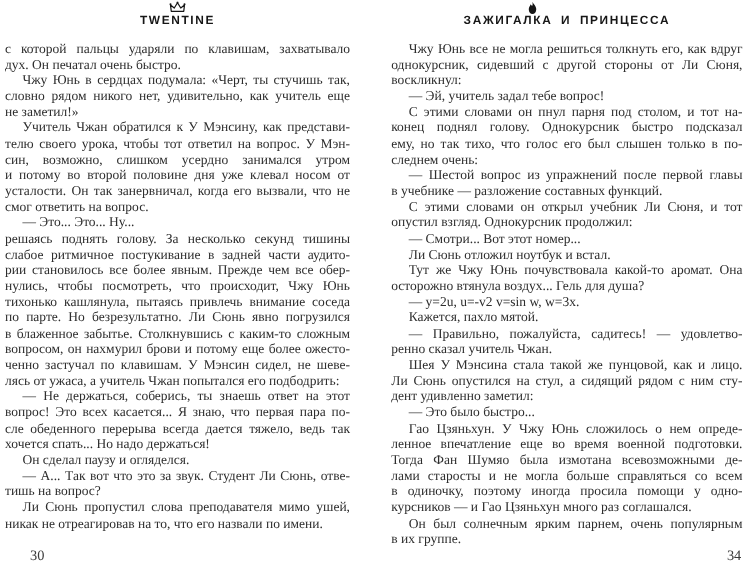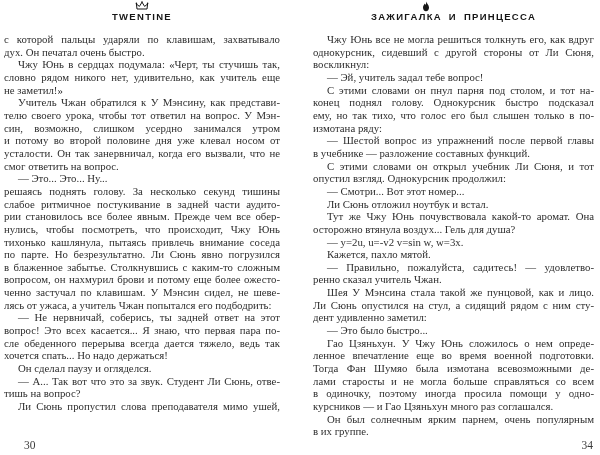--- a/index.html
+++ b/index.html
@@ -78,28 +78,29 @@
         <div class="line j">решаясь поднять голову. За несколько секунд тишины</div>
         <div class="line j">слабое ритмичное постукивание в задней части аудито-</div>
         <div class="line j">рии становилось все более явным. Прежде чем все обер-</div>
         <div class="line j">нулись, чтобы посмотреть, что происходит, Чжу Юнь</div>
         <div class="line j">тихонько кашлянула, пытаясь привлечь внимание соседа</div>
         <div class="line j">по парте. Но безрезультатно. Ли Сюнь явно погрузился</div>
         <div class="line j">в блаженное забытье. Столкнувшись с каким-то сложным</div>
         <div class="line j">вопросом, он нахмурил брови и потому еще более ожесто-</div>
         <div class="line j">ченно застучал по клавишам. У Мэнсин сидел, не шеве-</div>
         <div class="line">лясь от ужаса, а учитель Чжан попытался его подбодрить:</div>
-        <div class="line j ind">— Не нервничай, соберись, ты задней ответ на этот</div>
+        <div class="line j ind">— Не держаться, соберись, ты знаешь ответ на этот</div>
         <div class="line j">вопрос! Это всех касается... Я знаю, что первая пара по-</div>
         <div class="line j">сле обеденного перерыва всегда дается тяжело, ведь так</div>
         <div class="line">хочется спать... Но надо держаться!</div>
         <div class="line ind">Он сделал паузу и огляделся.</div>
         <div class="line j ind">— А... Так вот что это за звук. Студент Ли Сюнь, отве-</div>
         <div class="line">тишь на вопрос?</div>
         <div class="line j ind">Ли Сюнь пропустил слова преподавателя мимо ушей,</div>
+        <div class="line">никак не отреагировав на то, что его назвали по имени.</div>
       </div>
     <div class="page-num">30</div>
   </div>
 
   <div class="page page-right">
     <div class="page-header">
       <span class="header-icon">
         <svg width="8" height="11" viewBox="0 0 8 11">
           <path d="M4 0.4 C4.6 2.2 7 3.6 7 6.4 C7 8.8 5.7 10.2 4 10.2 C2.3 10.2 1 8.8 1 6.4 C1 4.6 2.2 3.6 2.6 2.4 C3 3.2 3.4 3.6 3.8 3.6 C4.2 3.2 4.1 1.6 4 0.4 Z" fill="#161616"></path>
         </svg>
@@ -107,21 +108,21 @@
       <div class="header-title">ЗАЖИГАЛКА И ПРИНЦЕССА</div>
     </div>
     <div class="lines">
         <div class="line j ind">Чжу Юнь все не могла решиться толкнуть его, как вдруг</div>
         <div class="line j">однокурсник, сидевший с другой стороны от Ли Сюня,</div>
         <div class="line">воскликнул:</div>
         <div class="line ind">— Эй, учитель задал тебе вопрос!</div>
         <div class="line j ind">С этими словами он пнул парня под столом, и тот на-</div>
         <div class="line j">конец поднял голову. Однокурсник быстро подсказал</div>
         <div class="line j">ему, но так тихо, что голос его был слышен только в по-</div>
-        <div class="line">измотана ряду:</div>
+        <div class="line">следнем очень:</div>
         <div class="line j ind">— Шестой вопрос из упражнений после первой главы</div>
         <div class="line">в учебнике — разложение составных функций.</div>
         <div class="line j ind">С этими словами он открыл учебник Ли Сюня, и тот</div>
         <div class="line">опустил взгляд. Однокурсник продолжил:</div>
         <div class="line ind">— Смотри... Вот этот номер...</div>
         <div class="line ind">Ли Сюнь отложил ноутбук и встал.</div>
         <div class="line j ind">Тут же Чжу Юнь почувствовала какой-то аромат. Она</div>
         <div class="line">осторожно втянула воздух... Гель для душа?</div>
         <div class="line ind">— y=2u, u=-v2 v=sin w, w=3x.</div>
         <div class="line ind">Кажется, пахло мятой.</div>

